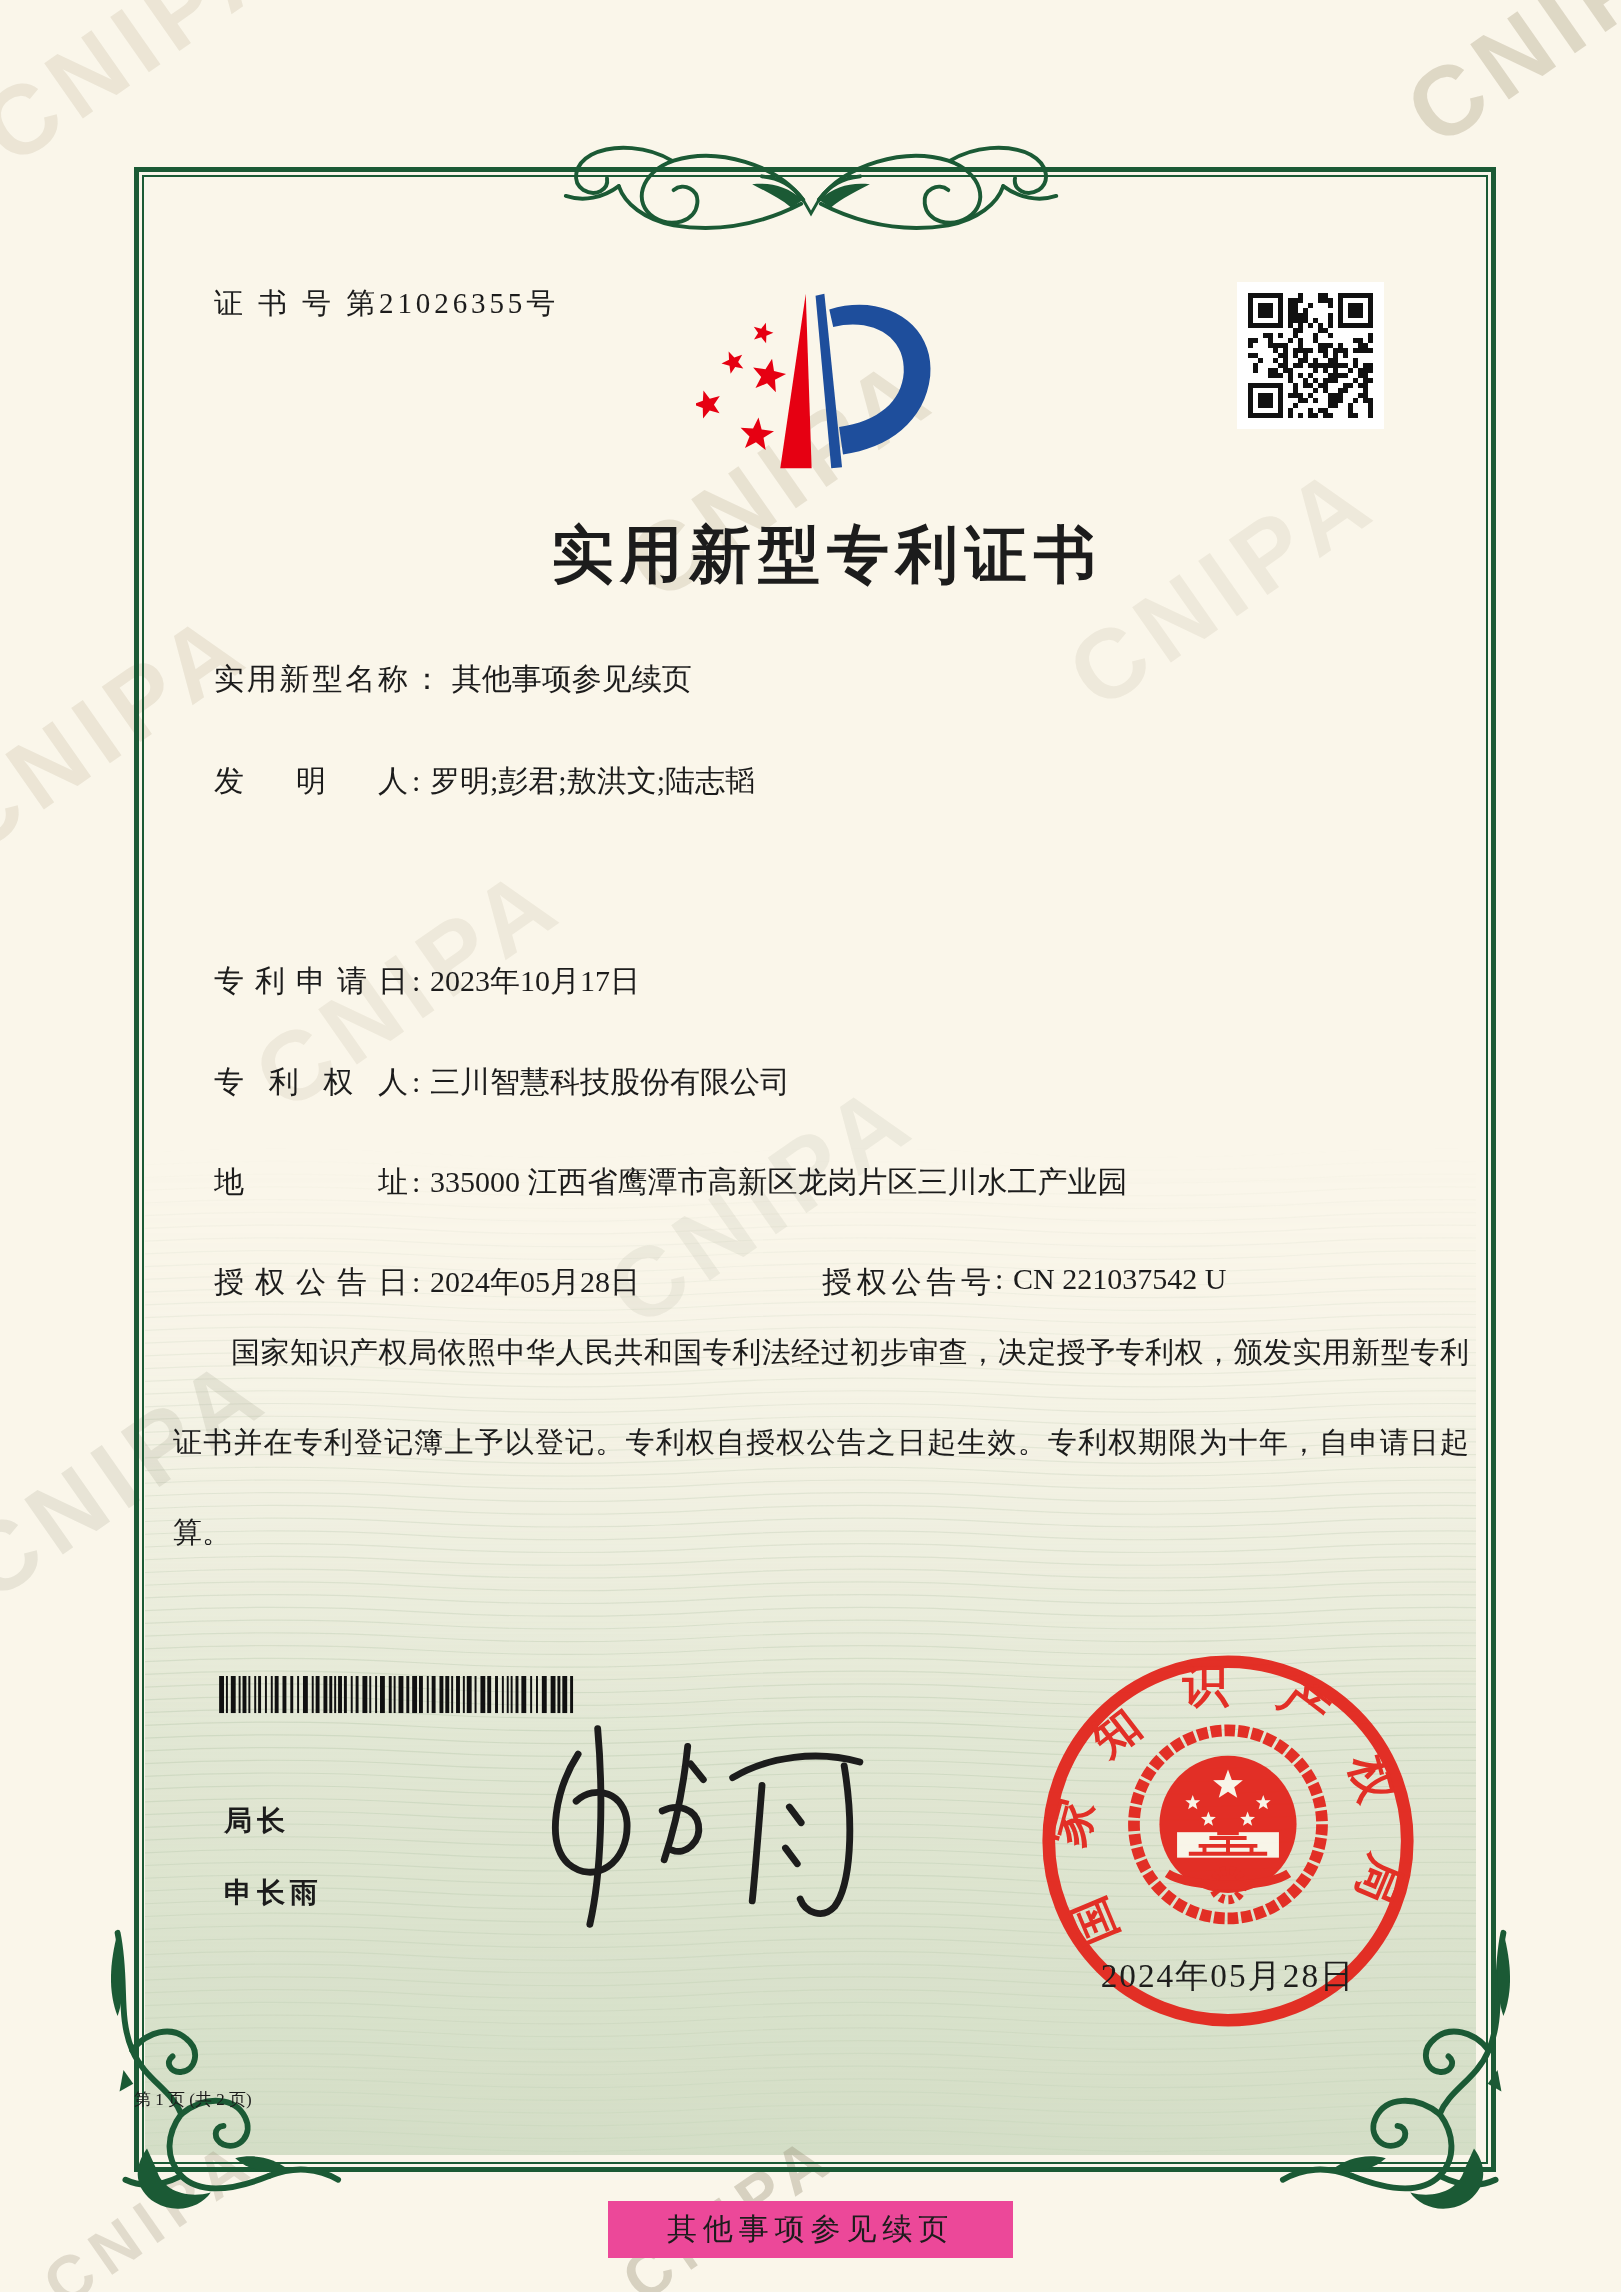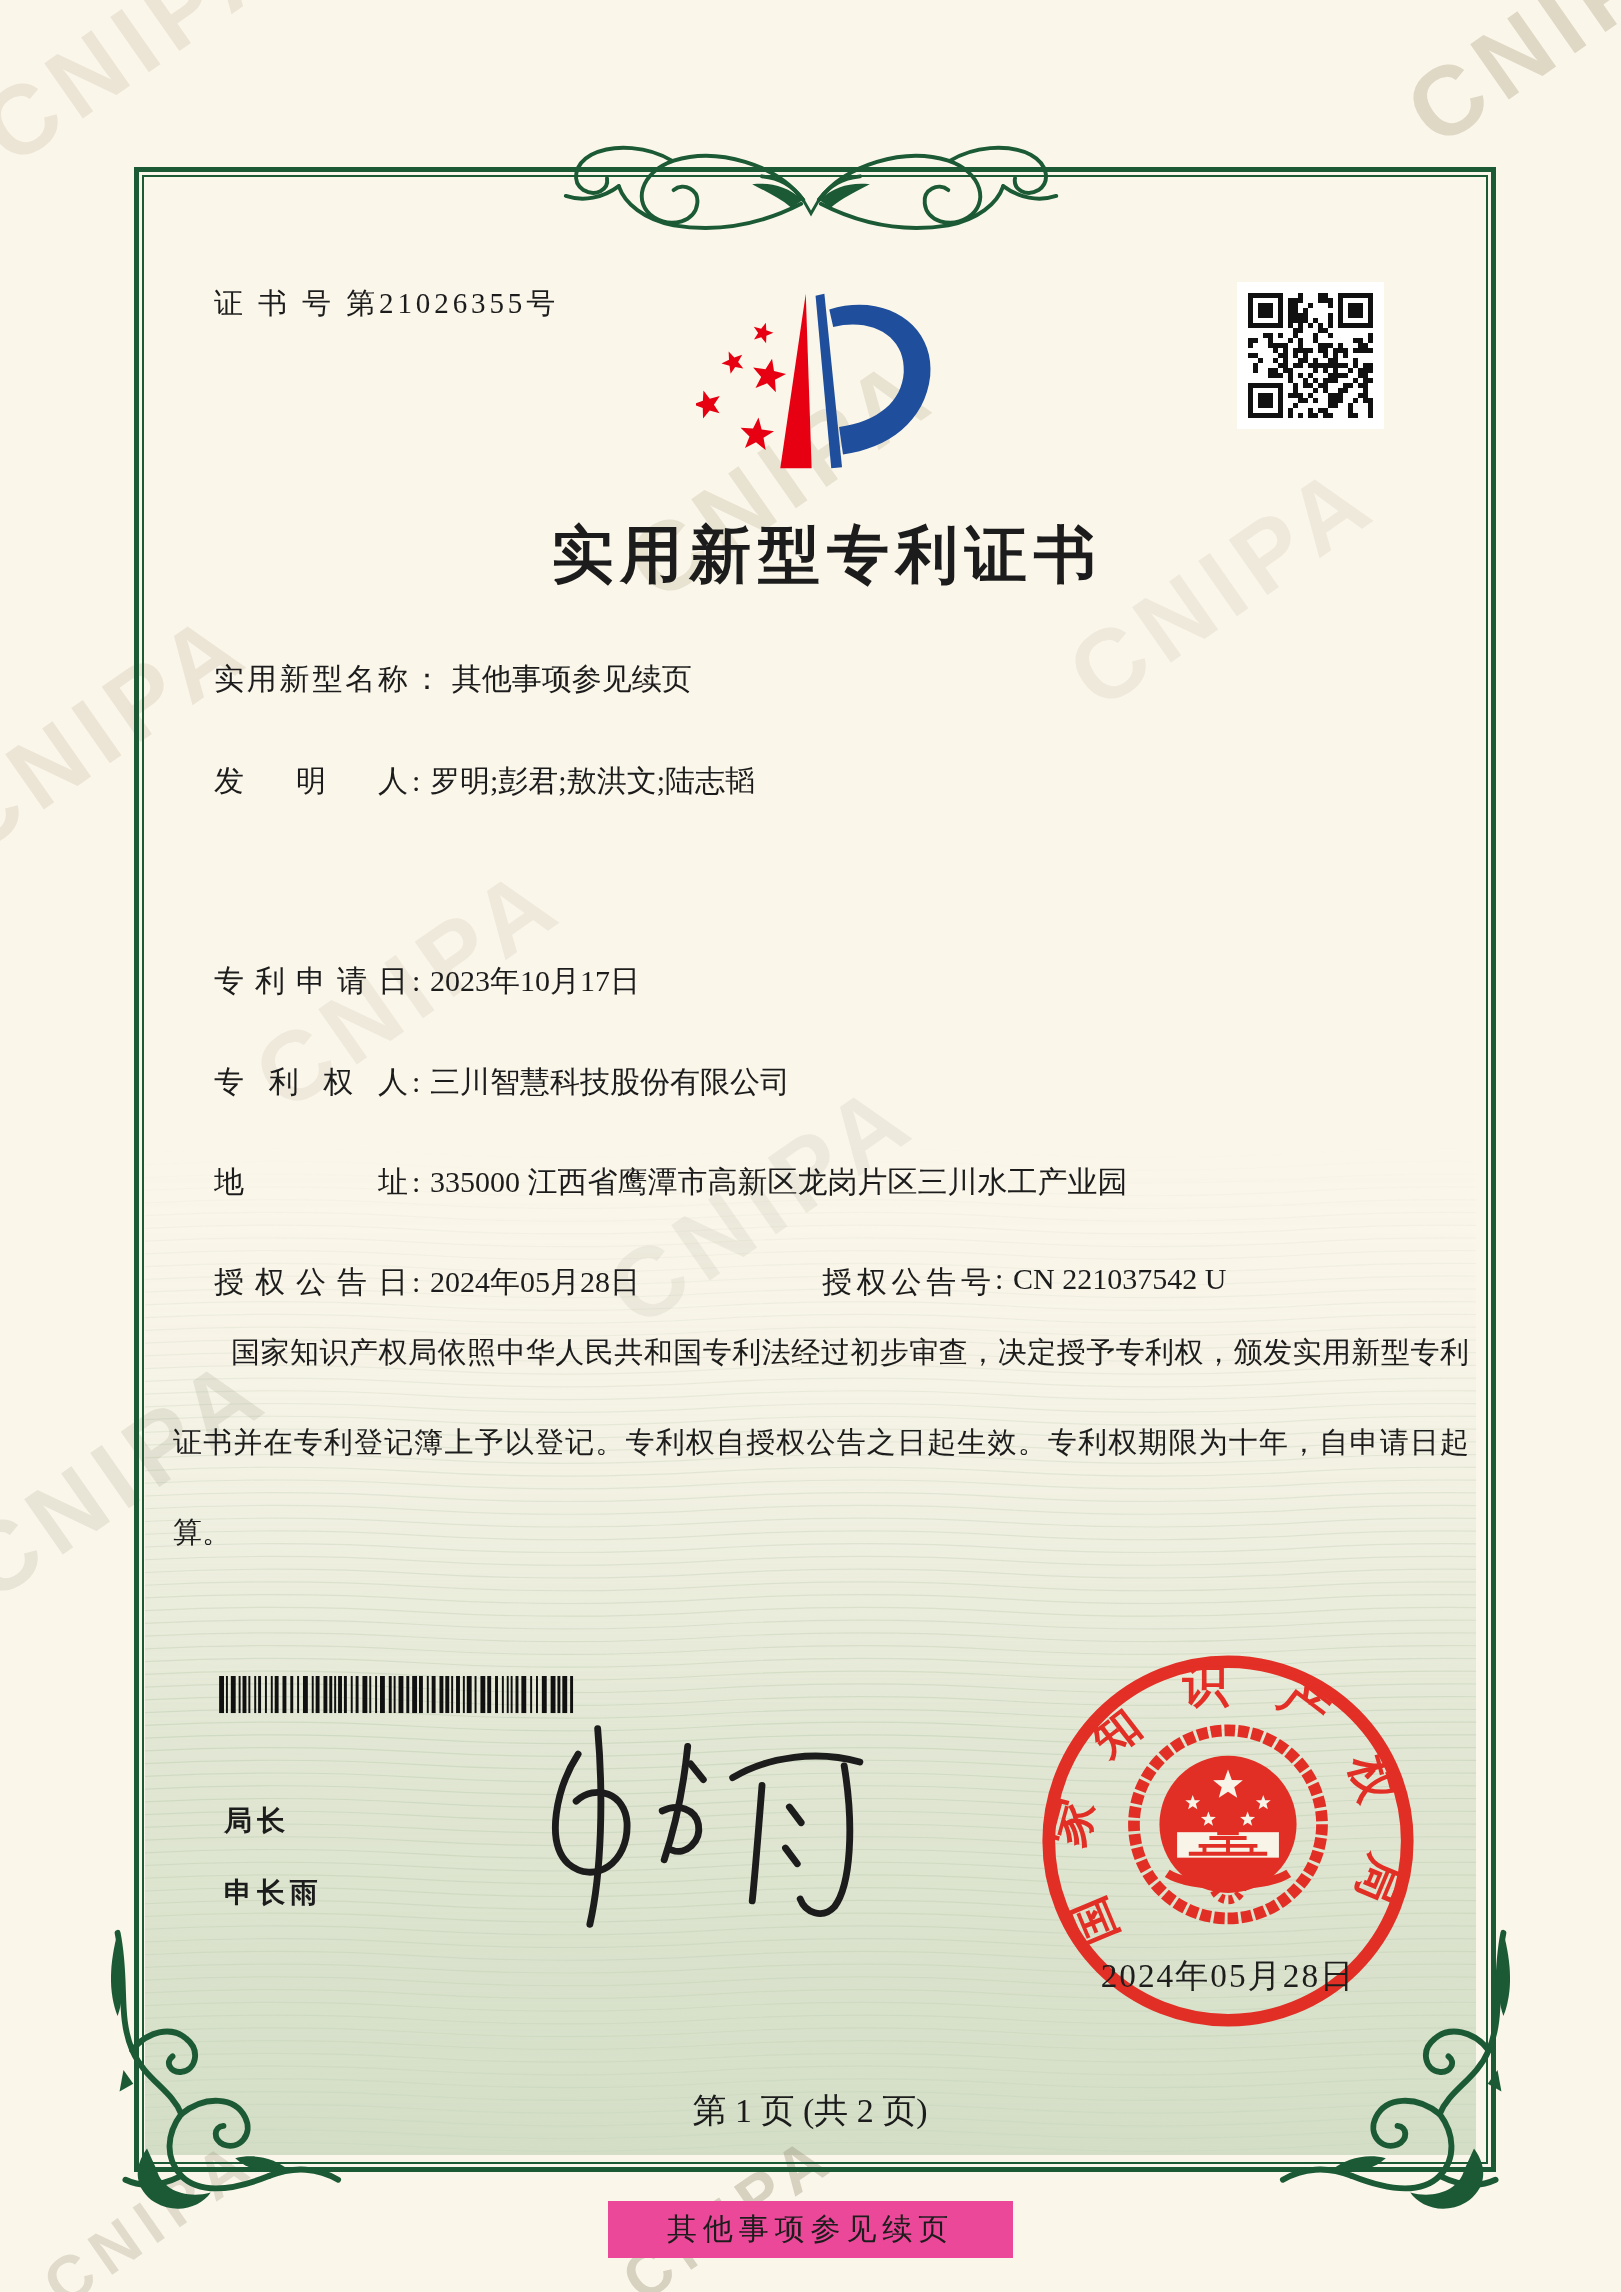--- a/index.html
+++ b/index.html
@@ -35,21 +35,21 @@
   .flabel{display:inline-block;width:194px;text-align:justify;text-align-last:justify;vertical-align:top;}
   .fsep{display:inline-block;margin:0 9.8px 0 3.9px;}
   .grant2{position:absolute;left:608px;top:0;white-space:nowrap;}
   .grant2 .flabel{width:169px;}
   .paras{position:absolute;left:173px;top:1307px;width:1296px;font-size:29px;
          line-height:90px;text-align:justify;}
   .paras p{margin:0;text-indent:2em;}
   .paras p + p{margin-top:25.5px;}
   .director{position:absolute;left:224px;font-family:var(--sans);font-weight:600;
             font-size:28px;letter-spacing:4.9px;text-align:right;}
-  .footer{position:absolute;left:134px;top:2088px;width:1352px;text-align:center;font-size:34px;}
+  .footer{position:absolute;left:134px;top:2088px;width:1352px;text-align:left;font-size:17px;}
   .contnote{position:absolute;left:0;top:2201px;width:1621px;text-align:center;z-index:3;}
   .contnote span{display:inline-block;background:#ec4899;padding:7.8px 59px;font-size:30px;letter-spacing:5.9px;}
   .qrbox{position:absolute;left:1237px;top:282px;width:147px;height:147px;background:#fff;z-index:3;}
   .seal{position:absolute;left:1037px;top:1650px;width:382px;height:382px;z-index:4;opacity:.95;}
   .sig{position:absolute;left:480px;top:1717px;z-index:3;}
   .orn{position:absolute;z-index:2;}
 </style>
 </head>
 <body>
 

